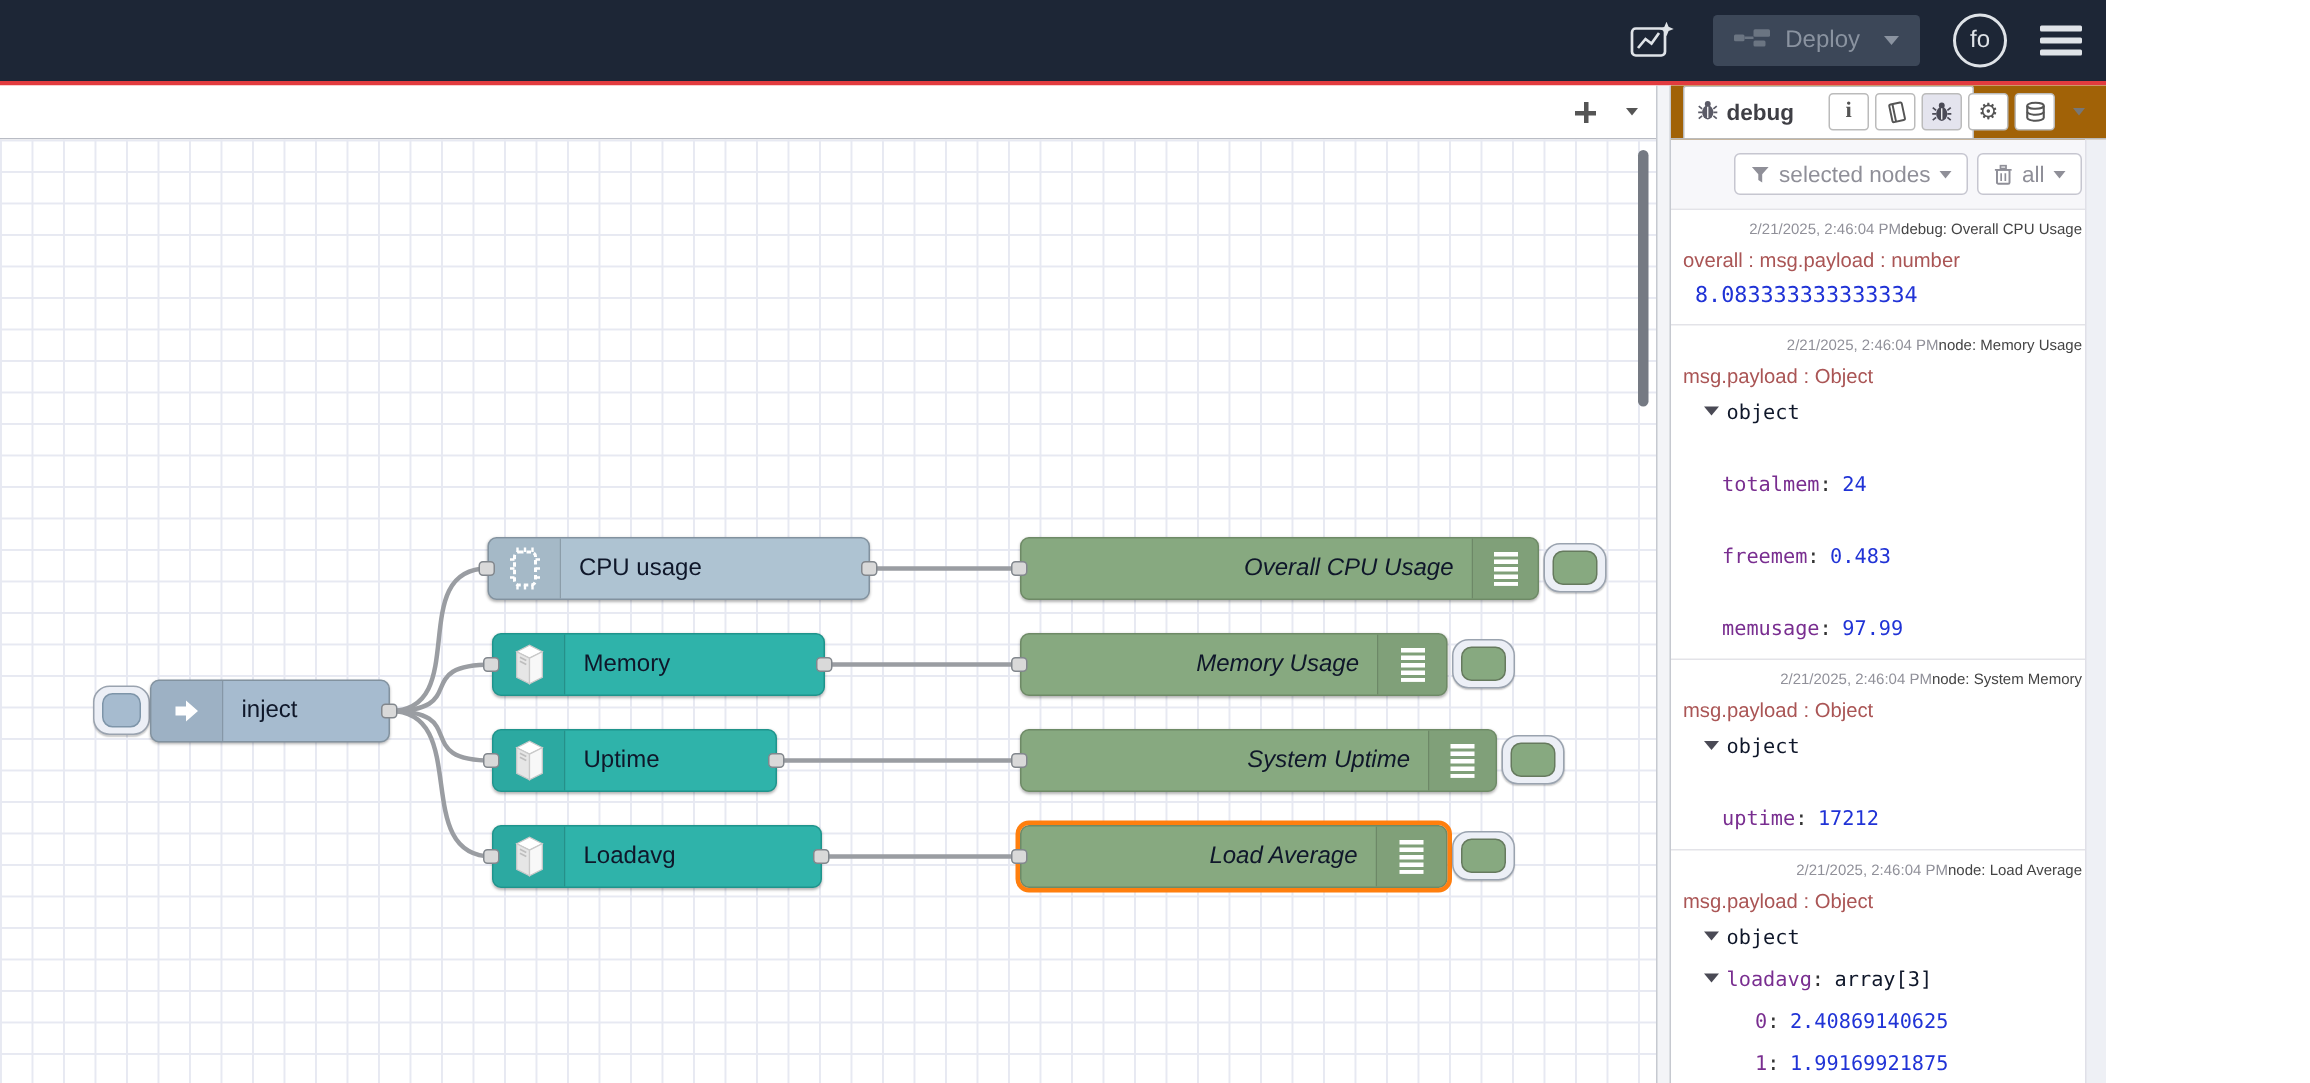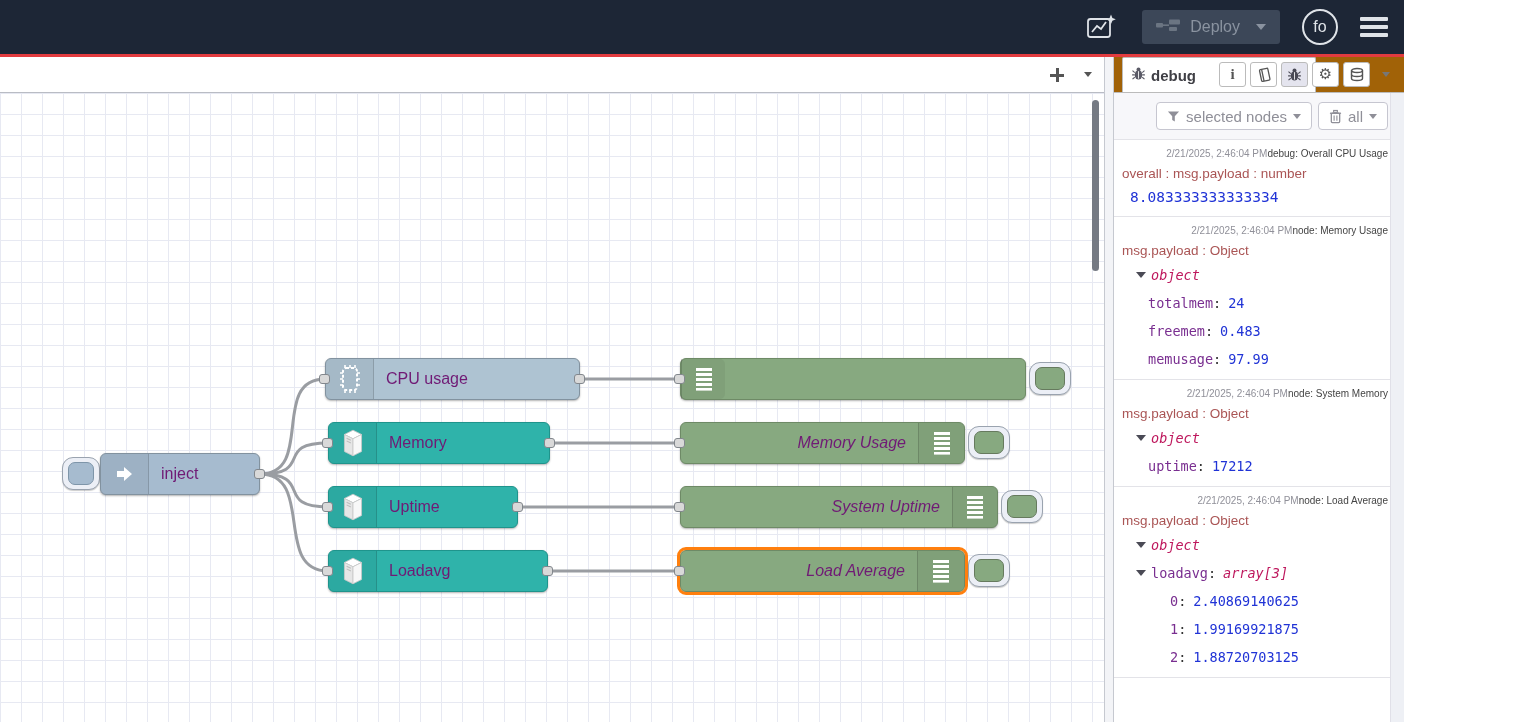--- a/index.html
+++ b/index.html
@@ -36,21 +36,21 @@
 
   .node { position:absolute; height:42px; border-radius:6px; display:flex; align-items:center; box-shadow:0 1px 2px rgba(0,0,0,.3); cursor:pointer; }
   .node-blue { background:#a6bbcf; border:1px solid #82929f; }
   .node-blue2 { background:#aec3d2; border:1px solid #82929f; }
   .node-teal { background:#2fb3aa; border:1px solid #1f948c; }
   .node-green { background:#87a980; border:1px solid #6e8a66; }
   .node.selected { outline:3px solid #ff7f0e; }
   .icon-region { height:100%; display:flex; align-items:center; justify-content:center; background:rgba(0,0,0,.05); }
   .icon-region.left { width:48px; border-right:1px solid rgba(0,0,0,.15); border-radius:5px 0 0 5px; }
   .icon-region.right { border-left:1px solid rgba(0,0,0,.15); border-radius:0 5px 5px 0; }
-  .node-label { flex:1; font-size:16px; color:#701a75; padding:0 12px; white-space:nowrap; overflow:hidden; }
+  .node-label { flex:1; font-size:16px; color:#0f172a; padding:0 12px; white-space:nowrap; overflow:hidden; }
   .node-label.italic { font-style:italic; text-align:right; }
 
   .port { position:absolute; width:11px; height:10px; background:#d9d9d9; border:1px solid #82878d; border-radius:3px; cursor:crosshair; }
 
   .pill { position:absolute; border-radius:11px; background:#eceff6; border:1px solid #9aa3af; box-shadow:0 1px 1px rgba(0,0,0,.2); cursor:pointer; }
   .pill-inner { position:absolute; left:5px; top:4px; right:5px; bottom:4px; border-radius:7px; }
   .inject-inner { background:#a6bbcf; border:1px solid #7e95a9; }
   .toggle-inner { background:#87a980; border:1px solid #667a5e; }
 
   .v-scrollbar { position:absolute; left:1092px; top:7px; width:7px; height:171px; background:#757a83; border-radius:4px; cursor:pointer; }
@@ -73,24 +73,24 @@
 
   .debug-messages { flex:1; overflow:hidden; border-top:1px solid #e3e3e8; }
   .scroll-gutter { position:absolute; right:0; top:36px; bottom:0; width:14px; background:#eef0f5; border-left:1px solid #e0e0e8; }
   .dbg-msg { border-bottom:1px solid #e3e3e8; padding:4px 16px 6px 8px; }
   .msg-head { display:flex; justify-content:flex-end; font-size:10px; line-height:20px; color:#909099; }
   .msg-src { color:#444; }
   .msg-meta { font-size:13.5px; line-height:20px; color:#aa5555; }
   .msg-payload { font-family:"DejaVu Sans Mono",monospace; font-size:14.5px; line-height:26px; color:#2033d6; padding-left:8px; }
   .tree-row { font-family:"DejaVu Sans Mono",monospace; font-size:13.5px; line-height:28px; }
   .lvl-toggle { padding-left:14px; }
-  .lvl-key { padding-left:26px; }
+  .lvl-key { padding-left:26px;margin-top:20px; }
   .lvl-item { padding-left:48px; }
   .tri { display:inline-block; width:0; height:0; border-left:5px solid transparent; border-right:5px solid transparent; border-top:6px solid #4a4a55; margin-right:5px; vertical-align:2px; cursor:pointer; }
-  .t-italic { font-style:italic; color:#be185d; }
+  .t-italic { color:#0f172a; }
   .k { color:#792e90; }
   .k::after { content:":"; color:#333; margin-right:7px; }
   .v { color:#2033d6; }
 </style>
 </head>
 <body>
 
 <div class="app">
 
   <div class="topbar">
@@ -198,20 +198,21 @@
               <polygon points="5,7 13,3 21,7 13,11" fill="#ffffff" stroke="#c9c9c9" stroke-width="0.8"></polygon>
               <polygon points="5,7 13,11 13,27 5,23" fill="#e6e6e6" stroke="#c9c9c9" stroke-width="0.8"></polygon>
               <polygon points="13,11 21,7 21,23 13,27" fill="#f8f8f8" stroke="#c9c9c9" stroke-width="0.8"></polygon>
               <path d="M7 10.5 l4 2 M7 13 l4 2" stroke="#bdbdbd" stroke-width="1"></path>
             </svg>
           </span>
           <span class="node-label">Loadavg</span>
         </div>
 
         <div class="node node-green" style="left:680px;top:265px;width:346px">
+          <span class="node-label italic">Overall CPU Usage</span>
           <span class="icon-region right" style="width:44px">
             <svg width="20" height="28" viewBox="0 0 20 28" fill="#fff">
                 <rect x="2" y="3" width="16" height="3"></rect>
                 <rect x="2" y="8" width="16" height="3"></rect>
                 <rect x="2" y="13" width="16" height="3"></rect>
                 <rect x="2" y="18" width="16" height="3"></rect>
                 <rect x="2" y="23" width="16" height="2.6"></rect>
               </svg>
           </span>
         </div>

